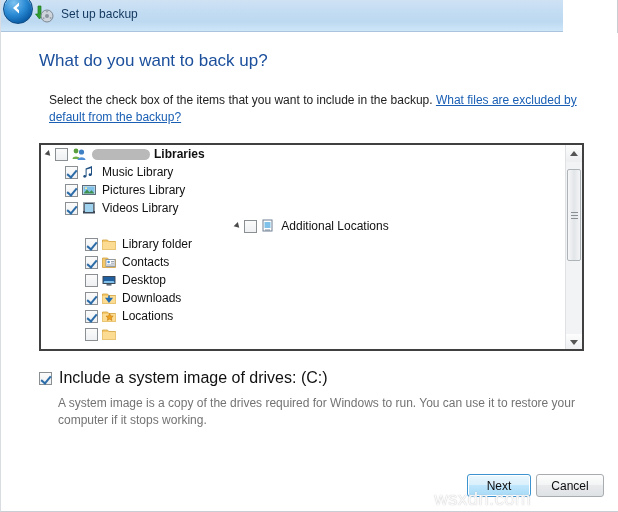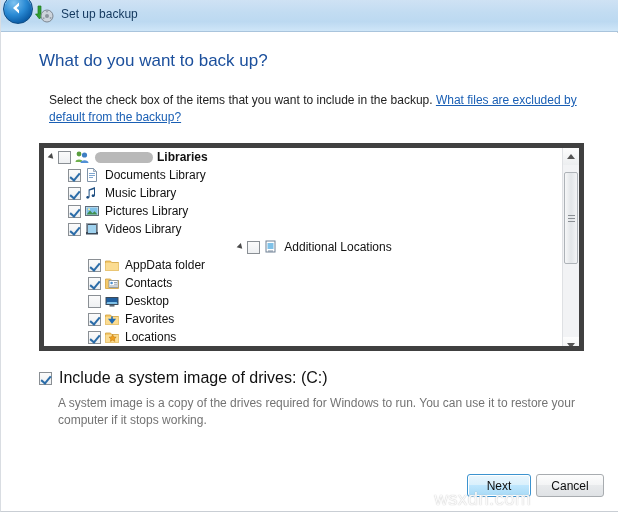--- a/index.html
+++ b/index.html
@@ -22,21 +22,21 @@
     background: #ffffff;
     box-sizing: border-box;
     border-left: 1px solid #d9dde2;
     border-right: 1px solid #c9ced4;
     border-bottom: 1px solid #c9ced4;
   }
   
   .titlebar {
     position: absolute;
     left: 0; top: 0;
-    width: 618px;
+    width: 562px;
     height: 32px;
     background: linear-gradient(to bottom, #cfe2f4 0%, #c2dcf2 40%, #bcd9f1 70%, #cfe6f8 100%);
     border-bottom: 1px solid #a9c4dc;
     box-sizing: border-box;
   }
   .back-button {
     position: absolute;
     left: 2px;
     top: -6px;
     width: 28px;
@@ -99,21 +99,21 @@
     text-decoration: underline;
     cursor: pointer;
   }
   
   .tree-box {
     position: absolute;
     left: 38px;
     top: 110px;
     width: 545px;
     height: 208px;
-    border: 5px solid #404040;
+    border: 2px solid #404040;
     background: #ffffff;
     box-sizing: border-box;
     overflow: hidden;
   }
   .tree-inner {
     position: absolute;
     left: 0; top: 0;
     width: 527px;
     height: 206px;
     overflow: hidden;
@@ -352,31 +352,20 @@
               <circle cx="5" cy="5" r="2.4" fill="#5a9e3f"></circle>
               <path d="M1.5 13 C1.5 9.8 8.5 9.8 8.5 13 Z" fill="#6fb04d"></path>
               <circle cx="10.5" cy="6" r="2.6" fill="#3f7fc4"></circle>
               <path d="M6.5 14 C6.5 10.3 14.5 10.3 14.5 14 Z" fill="#5190d6"></path>
             </svg>
           </div>
           <span class="redact"></span>
           <div class="lbl bold">Libraries</div>
         </div>
 
-        <div class="tree-row indent-1">
-          <div class="cb checked"></div>
-          <div class="ic">
-            <svg width="16" height="16" viewBox="0 0 16 16">
-              <path d="M3.5 1.5 h6 l3 3 v10 h-9 z" fill="#ffffff" stroke="#7f93a8" stroke-width="1"></path>
-              <path d="M9.5 1.5 l3 3 h-3 z" fill="#cfdae6" stroke="#7f93a8" stroke-width="0.7"></path>
-              <path d="M5 6.5 h6 M5 8.5 h6 M5 10.5 h4" stroke="#6f9ccb" stroke-width="0.9"></path>
-            </svg>
-          </div>
-          <div class="lbl">Documents Library</div>
-        </div>
 
         <div class="tree-row indent-1">
           <div class="cb checked"></div>
           <div class="ic">
             <svg width="16" height="16" viewBox="0 0 16 16">
               <path d="M11 2 L11 10.2 C11 11.6 9.6 12.4 8.4 11.9 C7.4 11.5 7.3 10.2 8.3 9.6 C9 9.2 10 9.3 10 10 L10 4.2 L5.6 5.4 L5.6 11.8 C5.6 13.2 4.2 14 3 13.5 C2 13.1 1.9 11.8 2.9 11.2 C3.6 10.8 4.6 10.9 4.6 11.6 L4.6 4.6 Z" fill="#1f4f82"></path>
             </svg>
           </div>
           <div class="lbl">Music Library</div>
         </div>
@@ -422,21 +411,21 @@
         </div>
 
         <div class="tree-row indent-2">
           <div class="cb checked"></div>
           <div class="ic">
             <svg width="16" height="16" viewBox="0 0 16 16">
               <path d="M1.5 4 h5 l1.2 1.5 h6.8 v8 h-13 z" fill="#f5c96a" stroke="#d2a13d" stroke-width="0.8"></path>
               <path d="M1.5 6 h13 v7.5 h-13 z" fill="#fbdc92"></path>
             </svg>
           </div>
-          <div class="lbl">AppData folder</div>
+          <div class="lbl">Library folder</div>
         </div>
 
         <div class="tree-row indent-2">
           <div class="cb checked"></div>
           <div class="ic">
             <svg width="16" height="16" viewBox="0 0 16 16">
               <path d="M1.5 4 h5 l1.2 1.5 h6.8 v8 h-13 z" fill="#f5c96a" stroke="#d2a13d" stroke-width="0.8"></path>
               <rect x="5" y="5.5" width="9" height="7" fill="#ffffff" stroke="#7c8b9a" stroke-width="0.8"></rect>
               <circle cx="7.6" cy="8" r="1.3" fill="#4a8fd0"></circle>
               <path d="M10 7.5 h3 M10 9.2 h3 M6 11 h7" stroke="#7c8b9a" stroke-width="0.8"></path>
@@ -460,21 +449,21 @@
 
         <div class="tree-row indent-2">
           <div class="cb checked"></div>
           <div class="ic">
             <svg width="16" height="16" viewBox="0 0 16 16">
               <path d="M1.5 4 h5 l1.2 1.5 h6.8 v8 h-13 z" fill="#f5c96a" stroke="#d2a13d" stroke-width="0.8"></path>
               <path d="M1.5 6 h13 v7.5 h-13 z" fill="#fbdc92"></path>
               <path d="M8 5.5 L8 10 M5.6 8.6 L8 11.6 L10.4 8.6 Z" stroke="#1f6bb5" stroke-width="1.6" fill="#2f86d8"></path>
             </svg>
           </div>
-          <div class="lbl">Favorites</div>
+          <div class="lbl">Downloads</div>
         </div>
 
         <div class="tree-row indent-2">
           <div class="cb checked"></div>
           <div class="ic">
             <svg width="16" height="16" viewBox="0 0 16 16">
               <path d="M1.5 4 h5 l1.2 1.5 h6.8 v8 h-13 z" fill="#f5c96a" stroke="#d2a13d" stroke-width="0.8"></path>
               <path d="M1.5 6 h13 v7.5 h-13 z" fill="#fbdc92"></path>
               <path d="M8.6 5.6 l1.1 2.3 2.5 0.3 -1.9 1.7 0.5 2.5 -2.2 -1.3 -2.2 1.3 0.5 -2.5 -1.8 -1.7 2.5 -0.3 z" fill="#f0a020" stroke="#c07a10" stroke-width="0.6"></path>
             </svg>

